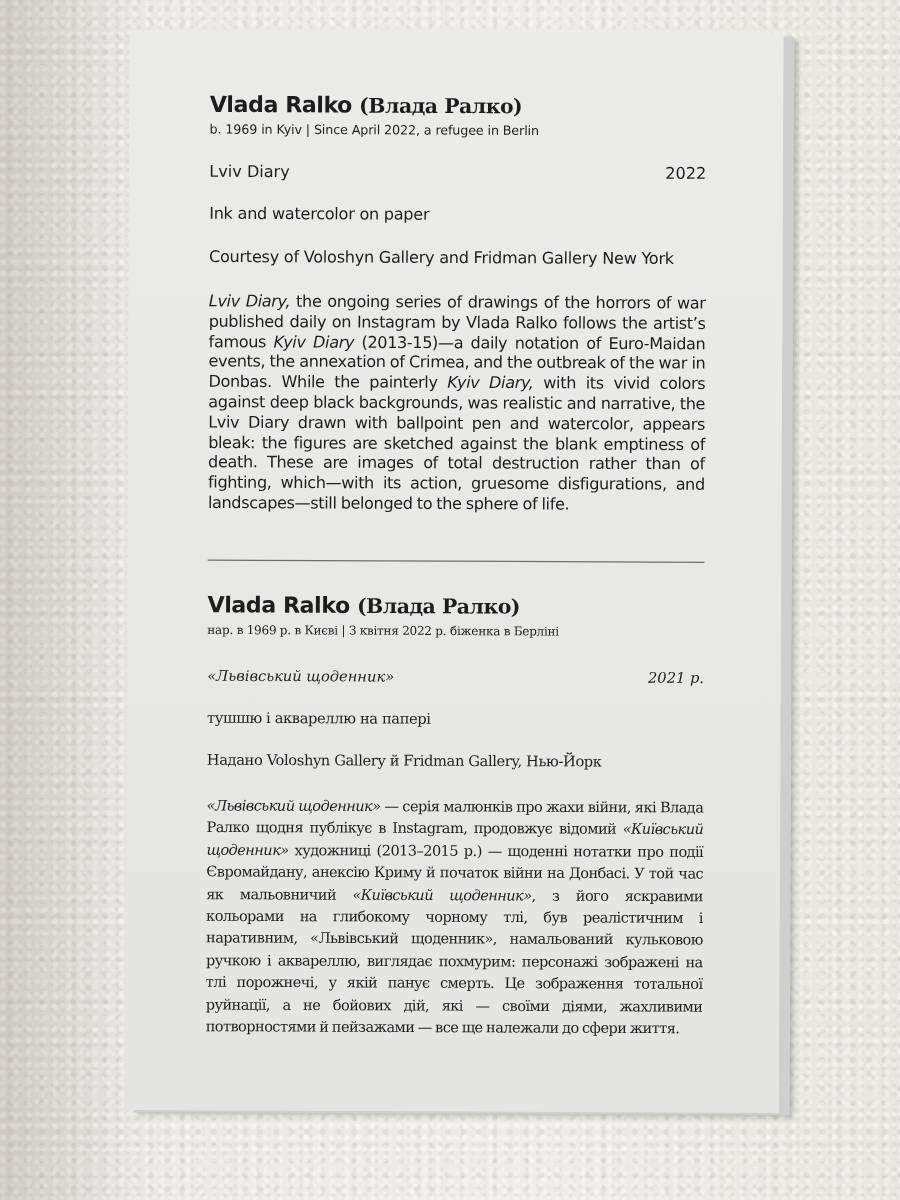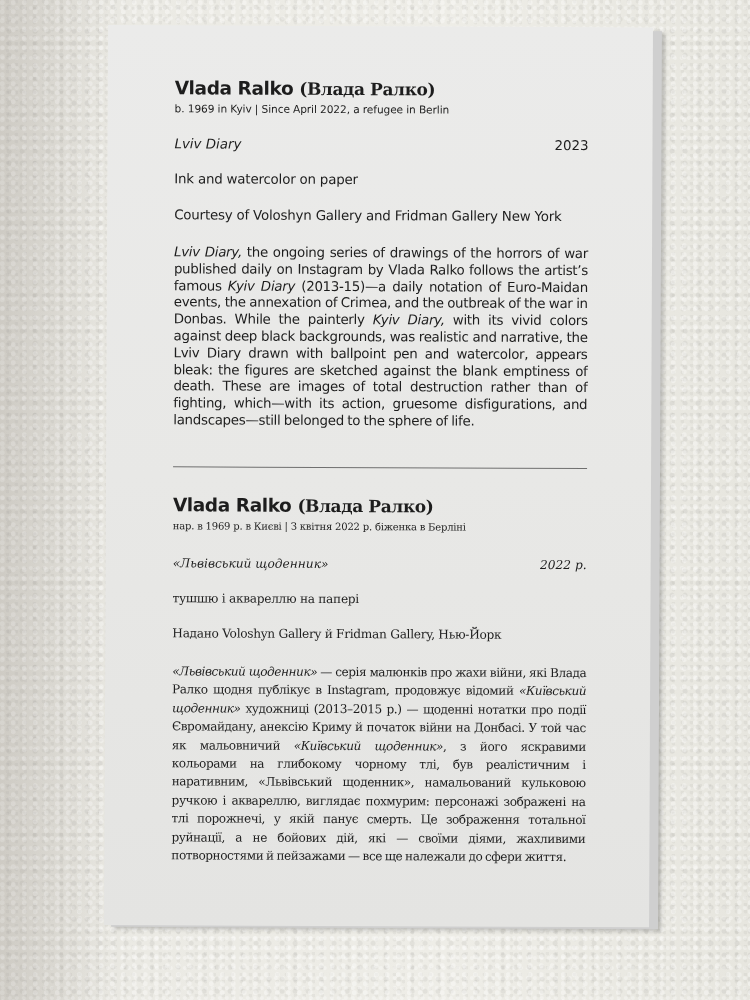--- a/index.html
+++ b/index.html
@@ -77,21 +77,20 @@
       letter-spacing: -0.1px;
     }
     .title-row {
       display: flex;
       justify-content: space-between;
       align-items: baseline;
       margin-top: 21px;
       font-size: 13.4px;
     }
     .title-row .work {
-      font-style: italic;
     }
     .line-item {
       font-size: 13.4px;
       margin-top: 19px;
       line-height: 17px;
       letter-spacing: -0.2px;
     }
     .body-text {
       margin-top: 21px;
       font-size: 13.4px;
@@ -153,34 +152,34 @@
 <div class="wall-shade-left"></div>
 <div class="card-edge"></div>
 
 <div class="card">
 
   <div class="card-inner latin">
     <h1 class="name"><span>Vlada Ralko</span> <span class="cyr-name">(Влада Ралко)</span></h1>
     <div class="subline">b. 1969 in Kyiv | Since April 2022, a refugee in Berlin</div>
     <div class="title-row">
       <span class="work">Lviv Diary</span>
-      <span>2023</span>
+      <span>2022</span>
     </div>
     <div class="line-item">Ink and watercolor on paper</div>
     <div class="line-item">Courtesy of Voloshyn Gallery and Fridman Gallery New York</div>
     <div class="body-text"><em>Lviv Diary,</em><span> the ongoing series of drawings of the horrors of war published daily on Instagram by Vlada Ralko follows the artist’s famous </span><em>Kyiv Diary</em><span> (2013-15)—a daily notation of Euro-Maidan events, the annexation of Crimea, and the outbreak of the war in Donbas. While the painterly </span><em>Kyiv Diary,</em><span> with its vivid colors against deep black backgrounds, was realistic and narrative, the Lviv Diary drawn with ballpoint pen and watercolor, appears bleak: the figures are sketched against the blank emptiness of death. These are images of total destruction rather than of fighting, which—with its action, gruesome disfigurations, and landscapes—still belonged to the sphere of life.</span></div>
   </div>
 
   <div class="divider"></div>
 
   <div class="section-ua">
     <h1 class="name"><span>Vlada Ralko</span> <span class="cyr-name">(Влада Ралко)</span></h1>
     <div class="subline">нар. в 1969 р. в Києві | З квітня 2022 р. біженка в Берліні</div>
     <div class="title-row">
       <span class="work">«Львівський щоденник»</span>
-      <span>2022 р.</span>
+      <span>2021 р.</span>
     </div>
     <div class="line-item">тушшю і аквареллю на папері</div>
     <div class="line-item courtesy">Надано Voloshyn Gallery й Fridman Gallery, Нью-Йорк</div>
     <div class="body-text"><em>«Львівський щоденник»</em><span> — серія малюнків про жахи війни, які Влада Ралко щодня публікує в Instagram, продовжує відомий </span><em>«Київський щоденник»</em><span> художниці (2013–2015 р.) — щоденні нотатки про події Євромайдану, анексію Криму й початок війни на Донбасі. У той час як мальовничий </span><em>«Київський щоденник»</em><span>, з його яскравими кольорами на глибокому чорному тлі, був реалістичним і наративним, «Львівський щоденник», намальований кульковою ручкою і аквареллю, виглядає похмурим: персонажі зображені на тлі порожнечі, у якій панує смерть. Це зображення тотальної руйнації, а не бойових дій, які — своїми діями, жахливими потворностями й пейзажами — все ще належали до сфери життя.</span></div>
   </div>
 
 </div>
 
 </body></html>

